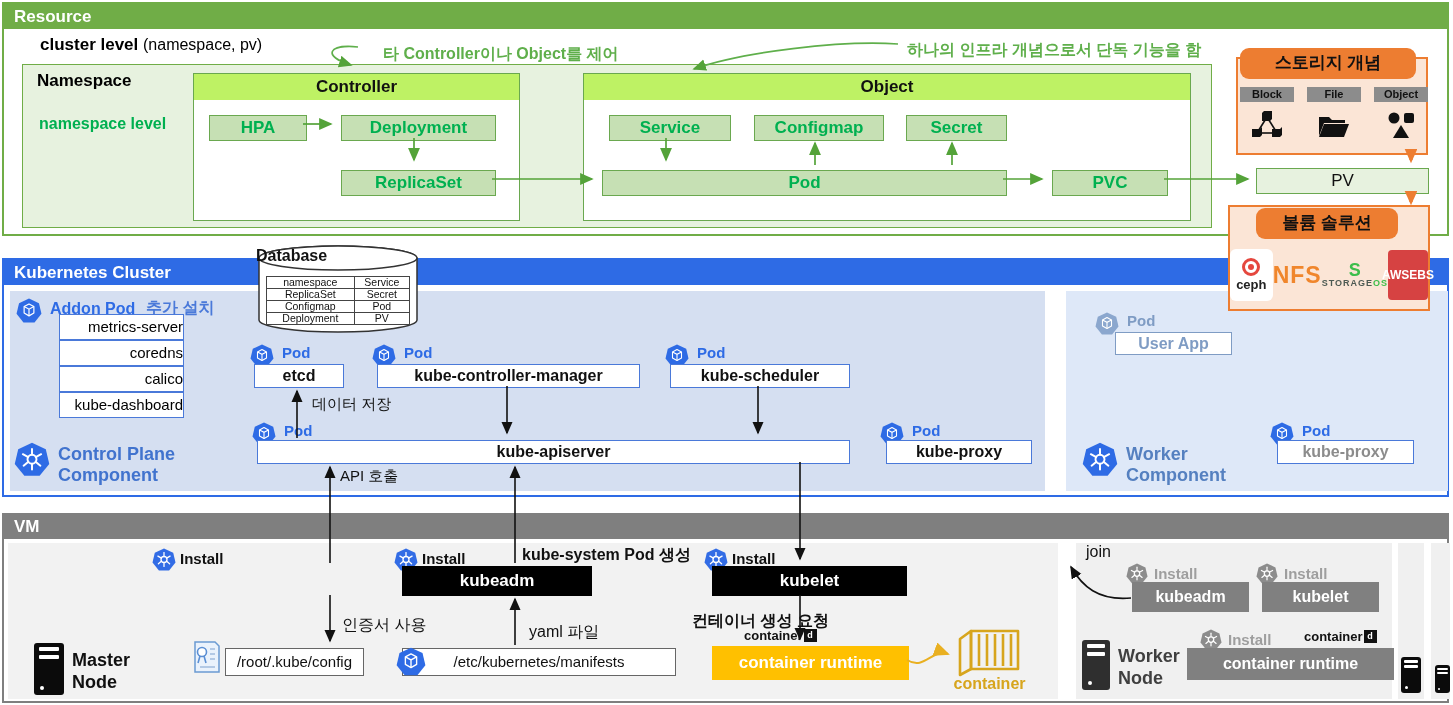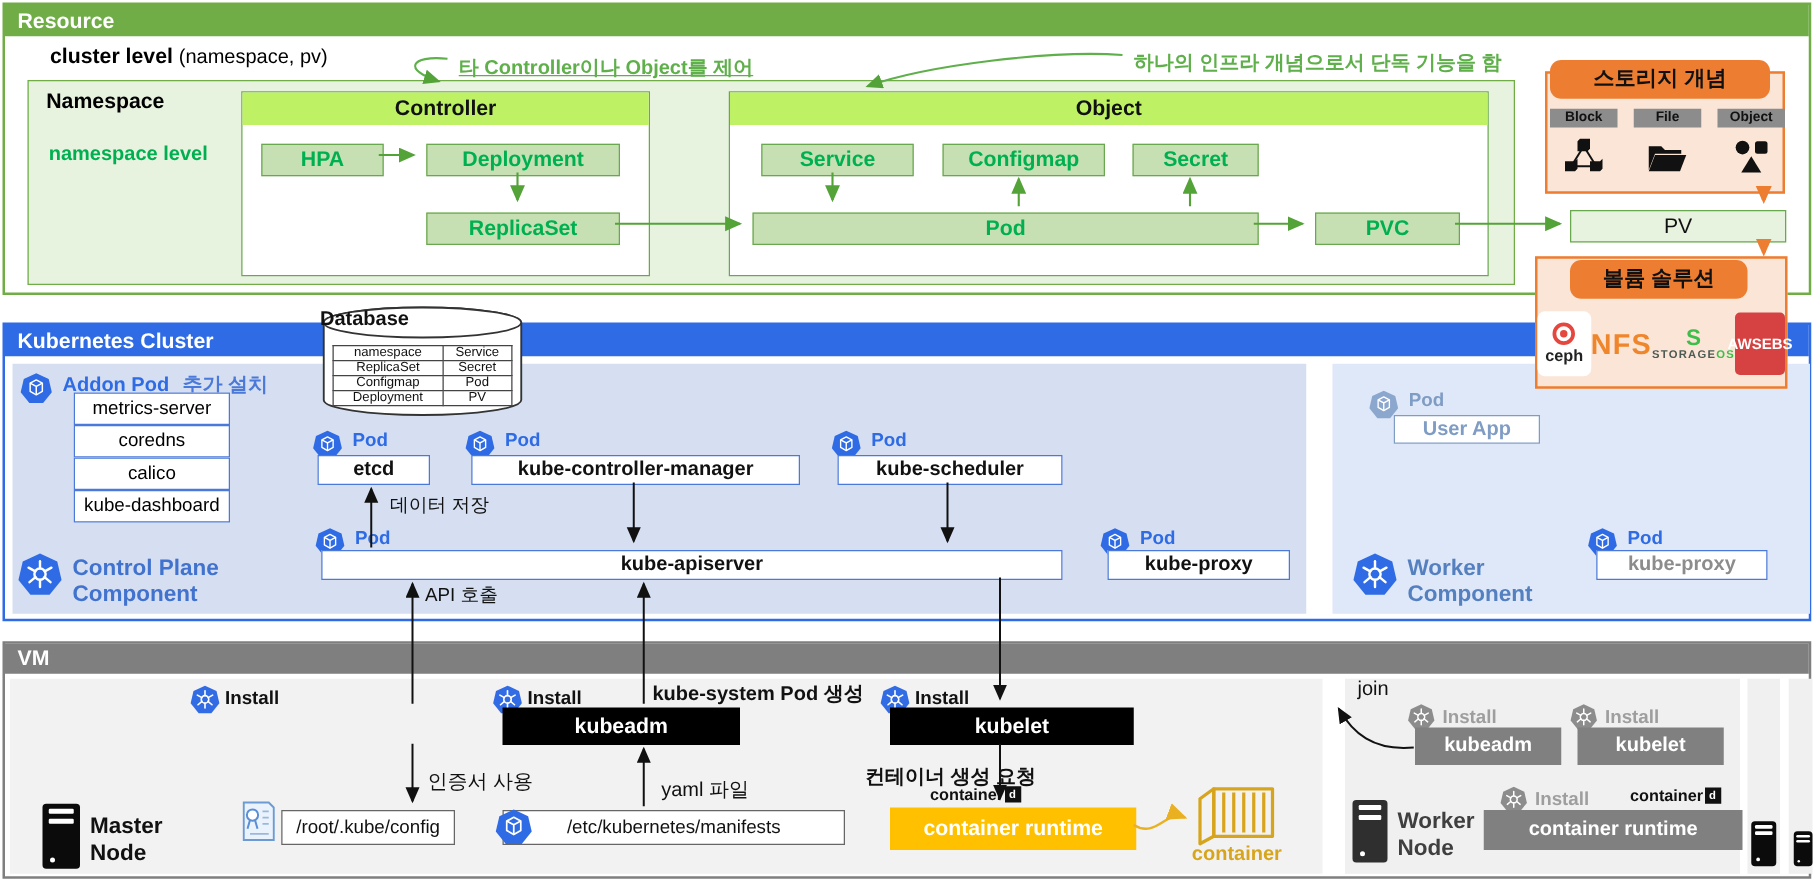--- a/index.html
+++ b/index.html
@@ -43,21 +43,21 @@
   .sos-s { color:#3DBE4B; font-weight:bold; font-size:18px; line-height:16px; }
   .sos-word { font-size:9px; font-weight:bold; letter-spacing:1px; color:#4D5A53; }
   .sos-word .sos-os { color:#3DBE4B; }
   .ebs { width:40px; height:50px; background:#D64242; border-radius:4px; color:#fff; font-weight:bold; font-size:12px; display:flex; align-items:center; justify-content:center; line-height:14px; }
 
   
   .panel-cpl { position:absolute; left:6px;  top:31px; width:1035px; height:200px; background:#D5DFF1; }
   .panel-wrk { position:absolute; left:1062px; top:31px; width:382px;  height:200px; background:#DEE8F8; }
   .pod-label { position:absolute; color:#2E6BE5; font-weight:bold; font-size:15px; }
   .wbox { position:absolute; height:24px; line-height:22px; background:#fff; border:1px solid #4A79D9; color:#111; font-weight:bold; font-size:16px; text-align:center; }
-  .addon-item { width:125px; height:26px; line-height:24px; background:#fff; border:1px solid #4A79D9; font-size:15px; text-align:center; }
+  .addon-item { width:125px; height:26px; line-height:24px; background:#fff; border:1px solid #4A79D9; font-size:15px; text-align:right; }
   .comp-label { position:absolute; color:#4173CE; font-weight:bold; font-size:18px; line-height:21px; }
   .klabel { position:absolute; color:#111; font-size:15px; white-space:nowrap; }
 
   
   .db { position:absolute; left:256px; top:243px; width:164px; height:92px; z-index:5; }
   .db-title { position:absolute; left:0; right:0; top:4px; text-align:left; font-weight:bold; font-size:16px; color:#111; }
   .db table { position:absolute; left:10px; top:33px; width:144px; border-collapse:collapse; font-size:10.5px; color:#111; }
   .db td { border:1px solid #444; text-align:center; padding:0; height:11px; line-height:11px; }
 
   
@@ -174,21 +174,21 @@
         <div class="gbox" style="left:25px;  top:41px; width:122px;">Service</div>
         <div class="gbox" style="left:170px; top:41px; width:130px;">Configmap</div>
         <div class="gbox" style="left:322px; top:41px; width:101px;">Secret</div>
         <div class="gbox" style="left:18px;  top:96px; width:405px;">Pod</div>
         <div class="gbox" style="left:468px; top:96px; width:116px;">PVC</div>
       </div>
     </div>
 
     <div class="pvbox" style="left:1252px; top:164px; width:173px;">PV</div>
 
-    <div class="annot" style="left:363px; top:40px;text-decoration:underline;">타 Controller이나 Object를 제어</div>
+    <div class="annot" style="left:379px; top:40px;">타 Controller이나 Object를 제어</div>
     <div class="annot" style="left:903px; top:36px;">하나의 인프라 개념으로서 단독 기능을 함</div>
   </div>
 
   <div class="peach" style="left:1236px; top:57px; width:192px; height:98px;">
     <div class="stype" style="left:2px;">Block</div>
     <div class="stype" style="left:69px;">File</div>
     <div class="stype" style="left:136px;">Object</div>
     <div class="sicon" style="left:2px;">
         <svg class="icon" width="32" height="30" style="margin:4px auto 0;">
           <use href="#blocks"></use>

